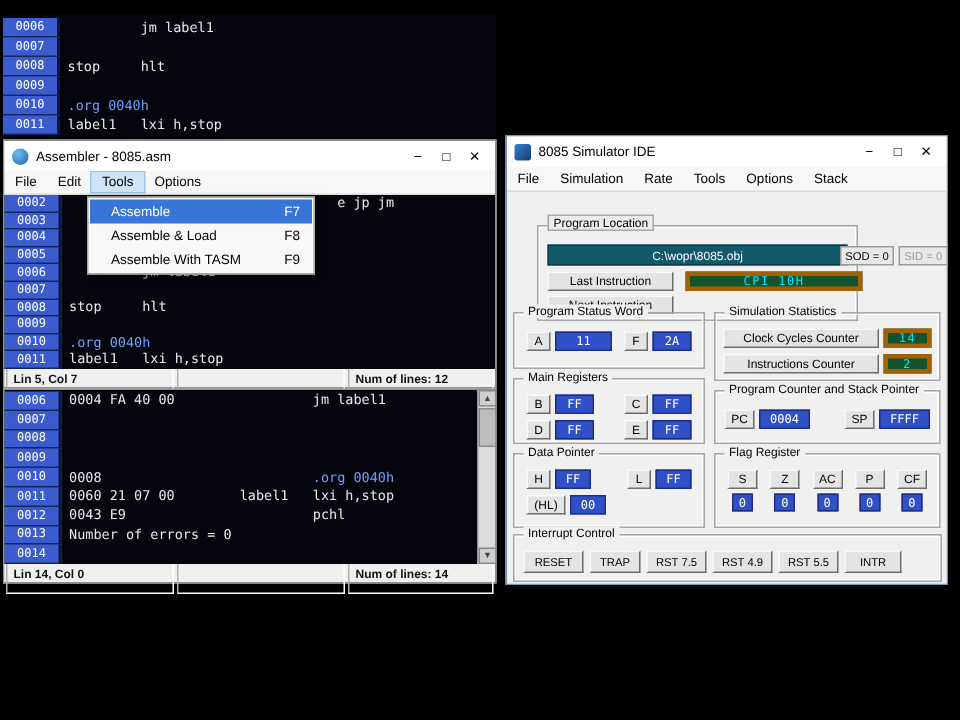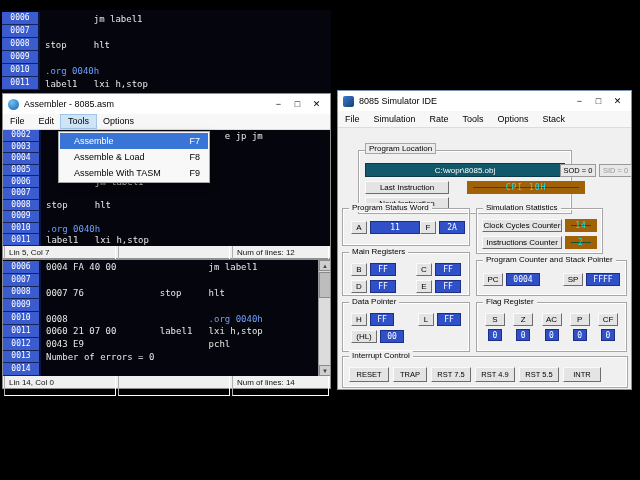--- a/index.html
+++ b/index.html
@@ -30,21 +30,21 @@
          font:8px/1 "DejaVu Sans Mono", monospace; text-align:center;
          border-right:2px solid #0d1540; border-bottom:1px solid #16245e;
          display:flex; align-items:center; justify-content:center; }
   .code { font:9px "DejaVu Sans Mono", monospace; color:#e8e8e8; white-space:pre;
           margin-left:5px; display:flex; align-items:center; }
   .code.dir { color:#6f9fff; margin-left:0; }
 
   .statusbar { height:12px; background:#f0f0f0; display:flex; align-items:center;
                font-size:8px; color:#111; flex:none; gap:2px; padding:0 1px; }
   .scell { border:1px solid #b0b0b0; border-right-color:#fff; border-bottom-color:#fff;
-           height:28px; display:flex; align-items:center; padding:0 4px; white-space:nowrap; }
+           height:28px; display:flex; align-items:center; padding:0 4px; white-space:nowrap;font-weight:bold; }
   .scell.fill { flex:1; }
 
   .dropdown { position:absolute; left:55px; top:37px; width:152px; background:#f8f8f8;
               border:1px solid #a8a8a8; box-shadow:3px 3px 6px rgba(0,0,0,.5);
               z-index:40; padding:1px; }
   .mitem { height:16px; display:flex; align-items:center; justify-content:space-between;
            font-size:9px; color:#000; padding:0 8px 0 14px; }
   .mitem.hl { background:#3875d7; color:#fff; }
 
   
@@ -55,21 +55,21 @@
             font-size:8px; color:#000; padding:0 3px; white-space:nowrap; }
   .glabel.boxed { border:1px solid #a6a6a6; background:#ececec; top:-8px; }
   .sbtn { background:#e4e4e4; border:1px solid; border-color:#fafafa #6d6d6d #6d6d6d #fafafa;
           font-size:8px; color:#000; display:flex; align-items:center; justify-content:center;
           height:13px; white-space:nowrap; }
   .val { background:#3050c8; color:#fff; font:8px "DejaVu Sans Mono", monospace;
          height:13px; display:flex; align-items:center; justify-content:center;
          border:1px solid #1c2f86; }
   .dval { background:#14532d; color:#00e5ff; font:8px "DejaVu Sans Mono", monospace;
           height:13px; display:flex; align-items:center; justify-content:center;
-          border:6px solid #a16207; letter-spacing:1px; }
+          border:3px solid #a16207; letter-spacing:1px; }
   .path { position:absolute; background:#12586b; color:#fff; font-size:8px;
           display:flex; align-items:center; justify-content:center; border:1px solid #0a3a48; }
   .ind { position:absolute; background:#e8e8e8; border:1px solid #9a9a9a; font-size:7.5px;
          display:flex; align-items:center; justify-content:center; color:#000; }
   .ind.dim { color:#9a9a9a; }
   .pairrow { display:flex; justify-content:space-between; margin:0 8px; }
   .pair { display:flex; gap:3px; }
 
   
   .vscroll { position:absolute; right:0; top:0; width:12px; height:116px;
@@ -197,21 +197,20 @@
     <div class="row" style="height:12.8px">
       <span class="gut">0006</span>
       <span class="code">0004 FA 40 00                 jm label1</span>
     </div>
     <div class="row" style="height:12.8px">
       <span class="gut">0007</span>
       <span class="code"></span>
     </div>
     <div class="row" style="height:12.8px">
       <span class="gut">0008</span>
-      <span class="code">0007 76              stop     hlt</span>
     </div>
     <div class="row" style="height:12.8px">
       <span class="gut">0009</span>
       <span class="code"></span>
     </div>
     <div class="row" style="height:12.8px">
       <span class="gut">0010</span>
       <span class="code">0008                          </span>
       <span class="code dir">.org 0040h</span>
     </div>
@@ -260,47 +259,47 @@
     <span class="menuitem">Rate</span>
     <span class="menuitem">Tools</span>
     <span class="menuitem">Options</span>
     <span class="menuitem">Stack</span>
   </div>
   <div class="client">
 
     <div class="group" style="left:20px;top:10px;width:214px;height:64px;margin-top:12px;">
       <span class="glabel boxed">Program Location</span>
       <div class="path" style="left:6px;top:12px;width:200px;height:14px;">C:\wopr\8085.obj</div>
-      <div style="position:absolute;left:6px;top:30px;display:flex;gap:18px;">
+      <div style="position:absolute;left:6px;top:30px;display:flex;gap:8px;">
         <span class="sbtn" style="width:84px">Last Instruction</span>
         <span class="dval" style="width:118px">CPI 10H</span>
       </div>
       <div style="position:absolute;left:6px;top:46px;display:flex;gap:2px;">
         <span class="sbtn" style="width:84px">Next Instruction</span>
       </div>
     </div>
 
     <div class="ind" style="left:222px;top:36px;width:36px;height:13px;">SOD = 0</div>
     <div class="ind dim" style="left:261px;top:36px;width:33px;height:13px;">SID = 0</div>
 
     <div class="group" style="left:4px;top:80px;width:128px;height:38px;">
       <span class="glabel">Program Status Word</span>
       <div class="pairrow" style="margin-top:12px">
         <span class="pair">
           <span class="sbtn" style="width:16px">A</span>
-          <span class="val" style="width:50px">11</span>
+          <span class="val" style="width:38px">11</span>
         </span>
         <span class="pair">
           <span class="sbtn" style="width:16px">F</span>
           <span class="val" style="width:26px">2A</span>
         </span>
       </div>
     </div>
 
-    <div class="group" style="left:138px;top:80px;width:127px;height:46px;">
+    <div class="group" style="left:138px;top:80px;width:151px;height:46px;">
       <span class="glabel">Simulation Statistics</span>
       <div style="display:flex;gap:3px;margin:10px 5px 0;">
         <span class="sbtn" style="flex:1">Clock Cycles Counter</span>
         <span class="dval" style="width:32px">14</span>
       </div>
       <div style="display:flex;gap:3px;margin:4px 5px 0;">
         <span class="sbtn" style="flex:1">Instructions Counter</span>
         <span class="dval" style="width:32px">2</span>
       </div>
     </div>

